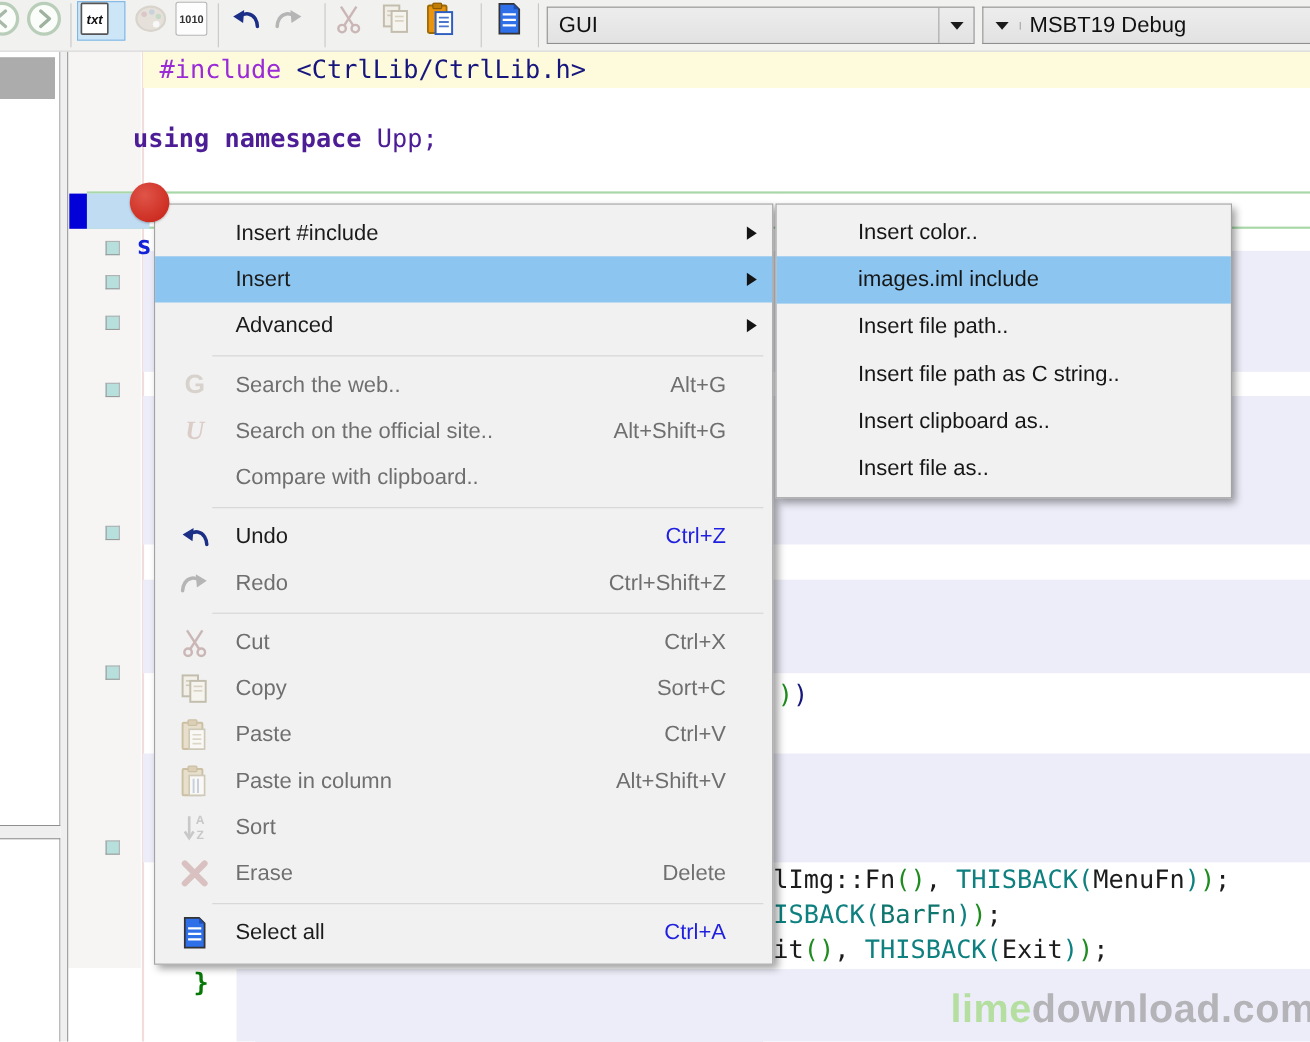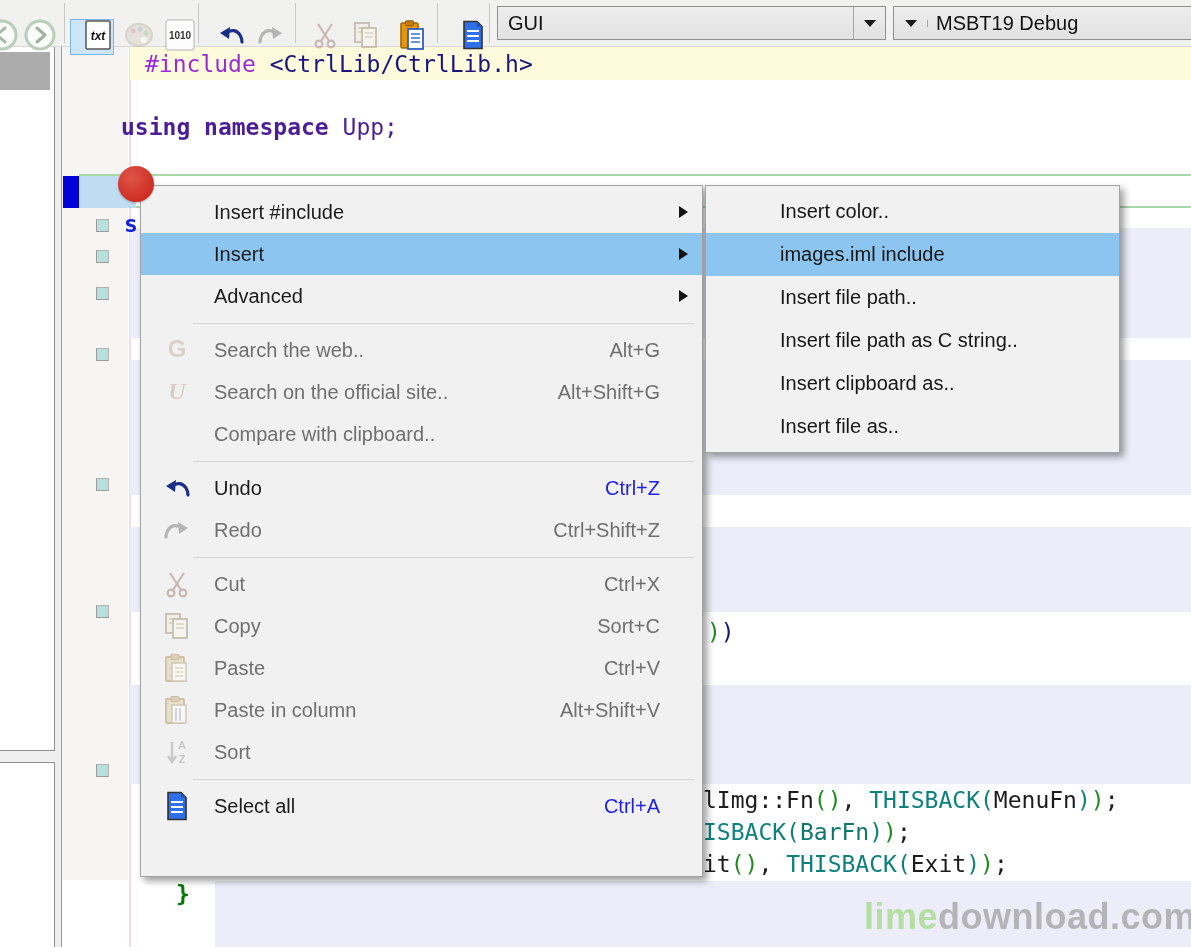--- a/index.html
+++ b/index.html
@@ -3,21 +3,21 @@
 <meta charset="utf-8">
 <style>
   html,body{margin:0;padding:0;}
   body{width:1191px;height:947px;position:relative;overflow:hidden;background:#fff;
        font-family:"Liberation Sans",sans-serif;}
   .abs{position:absolute;}
 
   
   #toolbar{left:0;top:0;width:1191px;height:46px;background:#f1f1f0;border-bottom:1px solid #d7d7d7;z-index:40;}
   .tb-sep{position:absolute;top:3px;width:1px;height:40px;background:#c7c7c7;}
-  .tb-btn{position:absolute;top:19px;height:36px;display:flex;align-items:center;justify-content:flex-end;border:1px solid transparent;box-sizing:border-box;}
+  .tb-btn{position:absolute;top:1px;height:36px;display:flex;align-items:center;justify-content:flex-start;border:1px solid transparent;box-sizing:border-box;}
   .tb-btn.selected{background:#cde6f7;border:1px solid #7fb5e3;}
   .combo{position:absolute;top:6px;height:34px;box-sizing:border-box;background:linear-gradient(#ededed,#e2e2e2);
          border:1px solid #8f8f8f;display:flex;align-items:stretch;font-size:20px;color:#111;}
   .combo-text{display:flex;align-items:center;padding-left:10px;flex:1;white-space:nowrap;overflow:hidden;}
   .combo-arrow-box{width:31px;display:flex;align-items:center;justify-content:center;border-left:1px solid #a5a5a5;}
   .combo-arrow-box.left{border-left:none;border-right:1px solid #a5a5a5;width:33px;}
   .dn-arrow{width:0;height:0;border-left:6px solid transparent;border-right:6px solid transparent;border-top:7px solid #1a1a1a;}
 
   
   #lp-top{left:0;top:46px;width:55px;height:705px;background:#fff;border-right:1px solid #8f8f8f;border-bottom:1px solid #8f8f8f;box-sizing:border-box;}
@@ -334,20 +334,29 @@
       <span class="ico">
         <svg width="26" height="28" viewBox="0 0 26 28" opacity="0.95">
           <path d="M8 4 L8 22" stroke="#c6c6c6" stroke-width="2.4"></path>
           <path d="M4 18 L8 24 L12 18" fill="none" stroke="#c6c6c6" stroke-width="2.4"></path>
           <text x="18" y="11" text-anchor="middle" font-size="11" font-weight="bold" fill="#c6c6c6" font-family="Liberation Sans">A</text>
           <text x="18" y="25" text-anchor="middle" font-size="11" font-weight="bold" fill="#c6c6c6" font-family="Liberation Sans">Z</text>
         </svg>
       </span>
       <span class="lbl">Sort</span>
     </div>
+    <div class="mi disabled">
+      <span class="ico">
+        <svg width="26" height="26" viewBox="0 0 26 26">
+          <path d="M4 4 L22 22 M22 4 L4 22" stroke="#d8bcbc" stroke-width="5.5" stroke-linecap="round" opacity="0.9"></path>
+        </svg>
+      </span>
+      <span class="lbl">Erase</span>
+      <span class="sc">Delete</span>
+    </div>
     <div class="msep"></div>
     <div class="mi">
       <span class="ico">
         <svg width="24" height="30" viewBox="0 0 24 30">
           <path d="M3 1.5 L16 1.5 L21 6.5 L21 28.5 L3 28.5 Z" fill="#2f6fe8" stroke="#333" stroke-width="1.6"></path>
           <path d="M16 1.5 L16 6.5 L21 6.5 Z" fill="#1f4fae"></path>
           <line x1="6" y1="11" x2="18" y2="11" stroke="#fff" stroke-width="2"></line>
           <line x1="6" y1="16" x2="18" y2="16" stroke="#fff" stroke-width="2"></line>
           <line x1="6" y1="21" x2="18" y2="21" stroke="#fff" stroke-width="2"></line>
         </svg>

